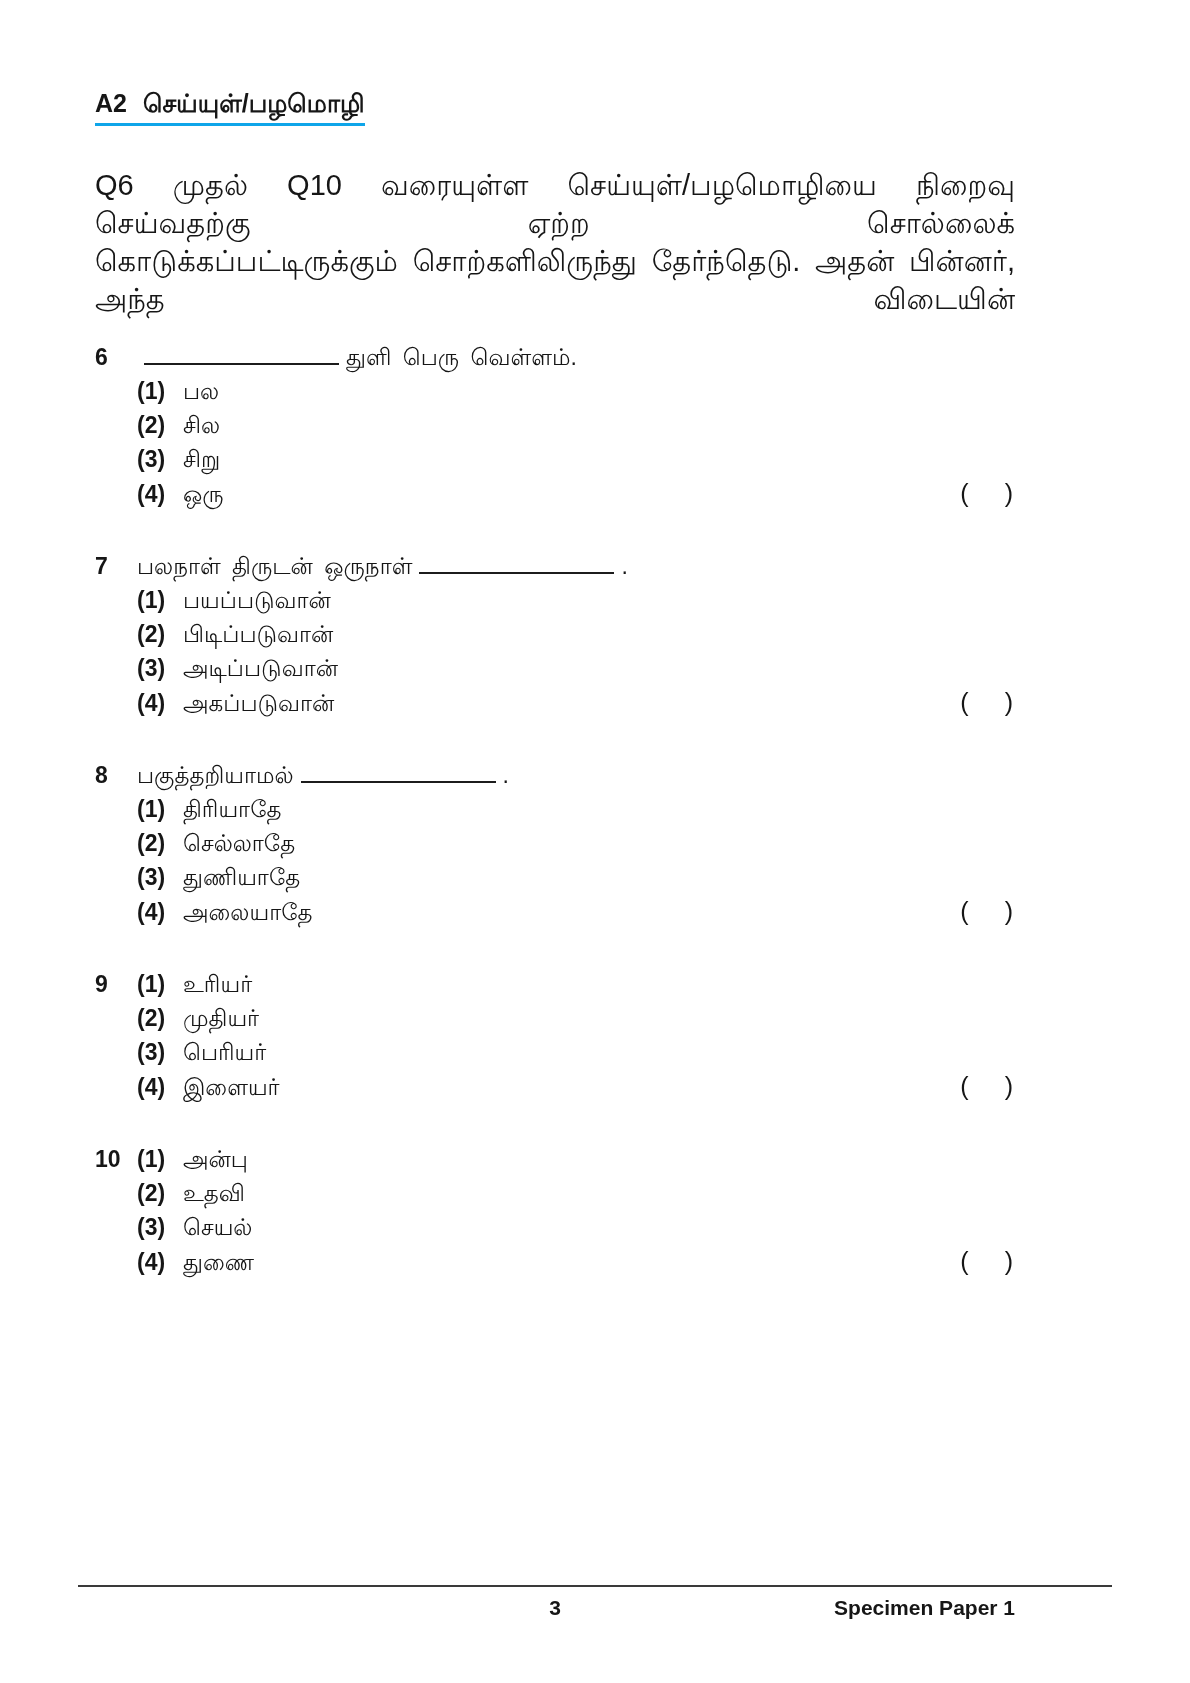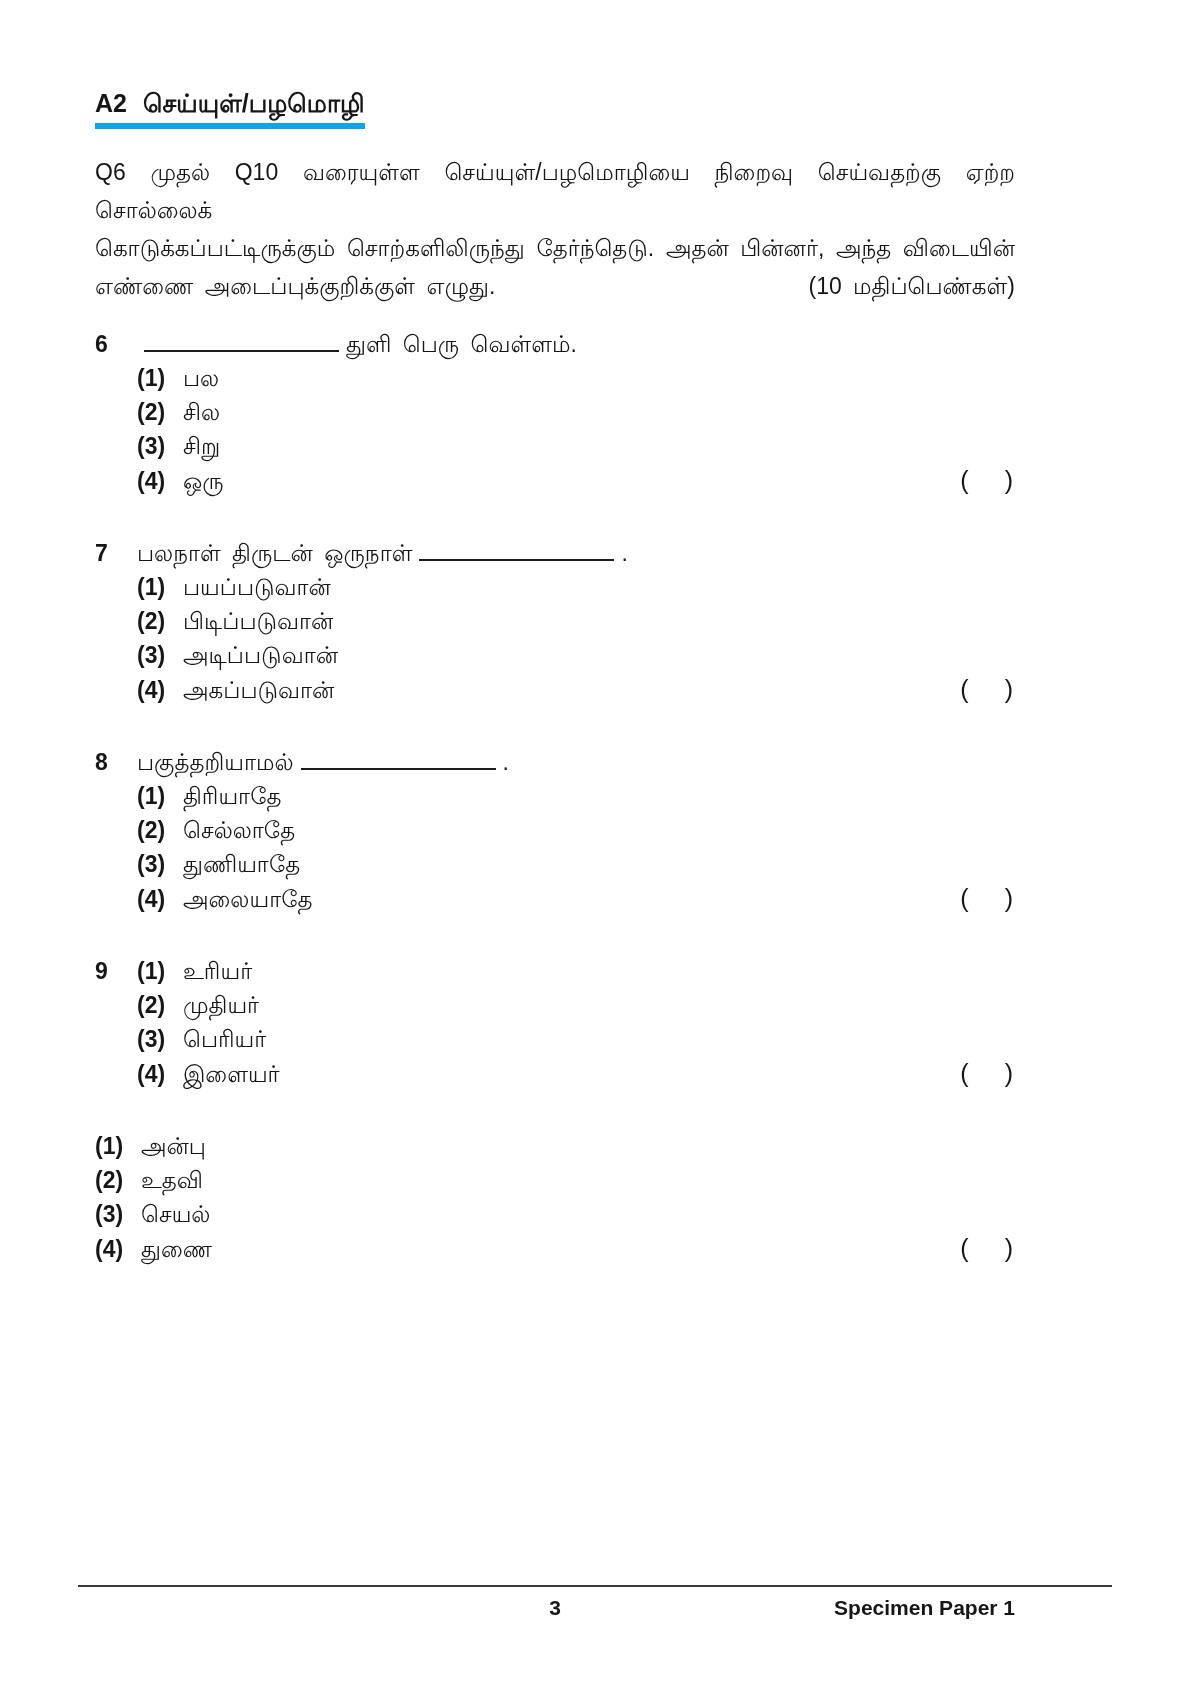--- a/index.html
+++ b/index.html
@@ -18,28 +18,28 @@
     top: 88px;
     width: 920px;
   }
   
   .section-header {
     font-size: 25px;
     font-weight: bold;
     line-height: 30px;
   }
   .underline-wrap {
-    border-bottom: 6px solid #0ea5e9;
+    border-bottom: 3px solid #0ea5e9;
     padding-bottom: 6px;
   }
   .section-code { margin-right: 16px; }
   
   .instructions {
-    margin-top: 35px;
-    font-size: 23px;
+    margin-top: 48px;
+    font-size: 29px;
     line-height: 38px;
     word-spacing: 5px;
   }
   .instr-line.just {
     text-align: justify;
     text-align-last: justify;
   }
   .instr-last {
     display: flex;
     justify-content: space-between;
@@ -115,24 +115,20 @@
 
 <div class="content">
 
   <div class="section-header">
     <span class="underline-wrap"><span class="section-code">A2</span><span>செய்யுள்/பழமொழி</span></span>
   </div>
 
   <div class="instructions">
     <div class="instr-line just">Q6 முதல் Q10 வரையுள்ள செய்யுள்/பழமொழியை நிறைவு செய்வதற்கு ஏற்ற சொல்லைக்</div>
     <div class="instr-line just">கொடுக்கப்பட்டிருக்கும் சொற்களிலிருந்து தேர்ந்தெடு. அதன் பின்னர், அந்த விடையின்</div>
-    <div class="instr-line instr-last">
-      <span>எண்ணை அடைப்புக்குறிக்குள் எழுது.</span>
-      <span>(10 மதிப்பெண்கள்)</span>
-    </div>
   </div>
 
   <div class="question first">
     <div class="qnum">6</div>
     <div class="qbody">
       <div class="stem"><span></span><span class="blank"></span><span>துளி பெரு வெள்ளம்.</span></div>
       <div class="options">
         <div class="opt-row">
           <span class="opt-label">(1)</span>
           <span class="opt-text">பல</span>
@@ -237,20 +233,21 @@
           <span class="answer-bracket">
               <span>(</span>
               <span>)</span>
             </span>
         </div>
       </div>
     </div>
   </div>
 
   <div class="question">
+    <div class="qnum">10</div>
     <div class="qbody">
       <div class="options">
         <div class="opt-row">
           <span class="opt-label">(1)</span>
           <span class="opt-text">அன்பு</span>
         </div>
         <div class="opt-row">
           <span class="opt-label">(2)</span>
           <span class="opt-text">உதவி</span>
         </div>

